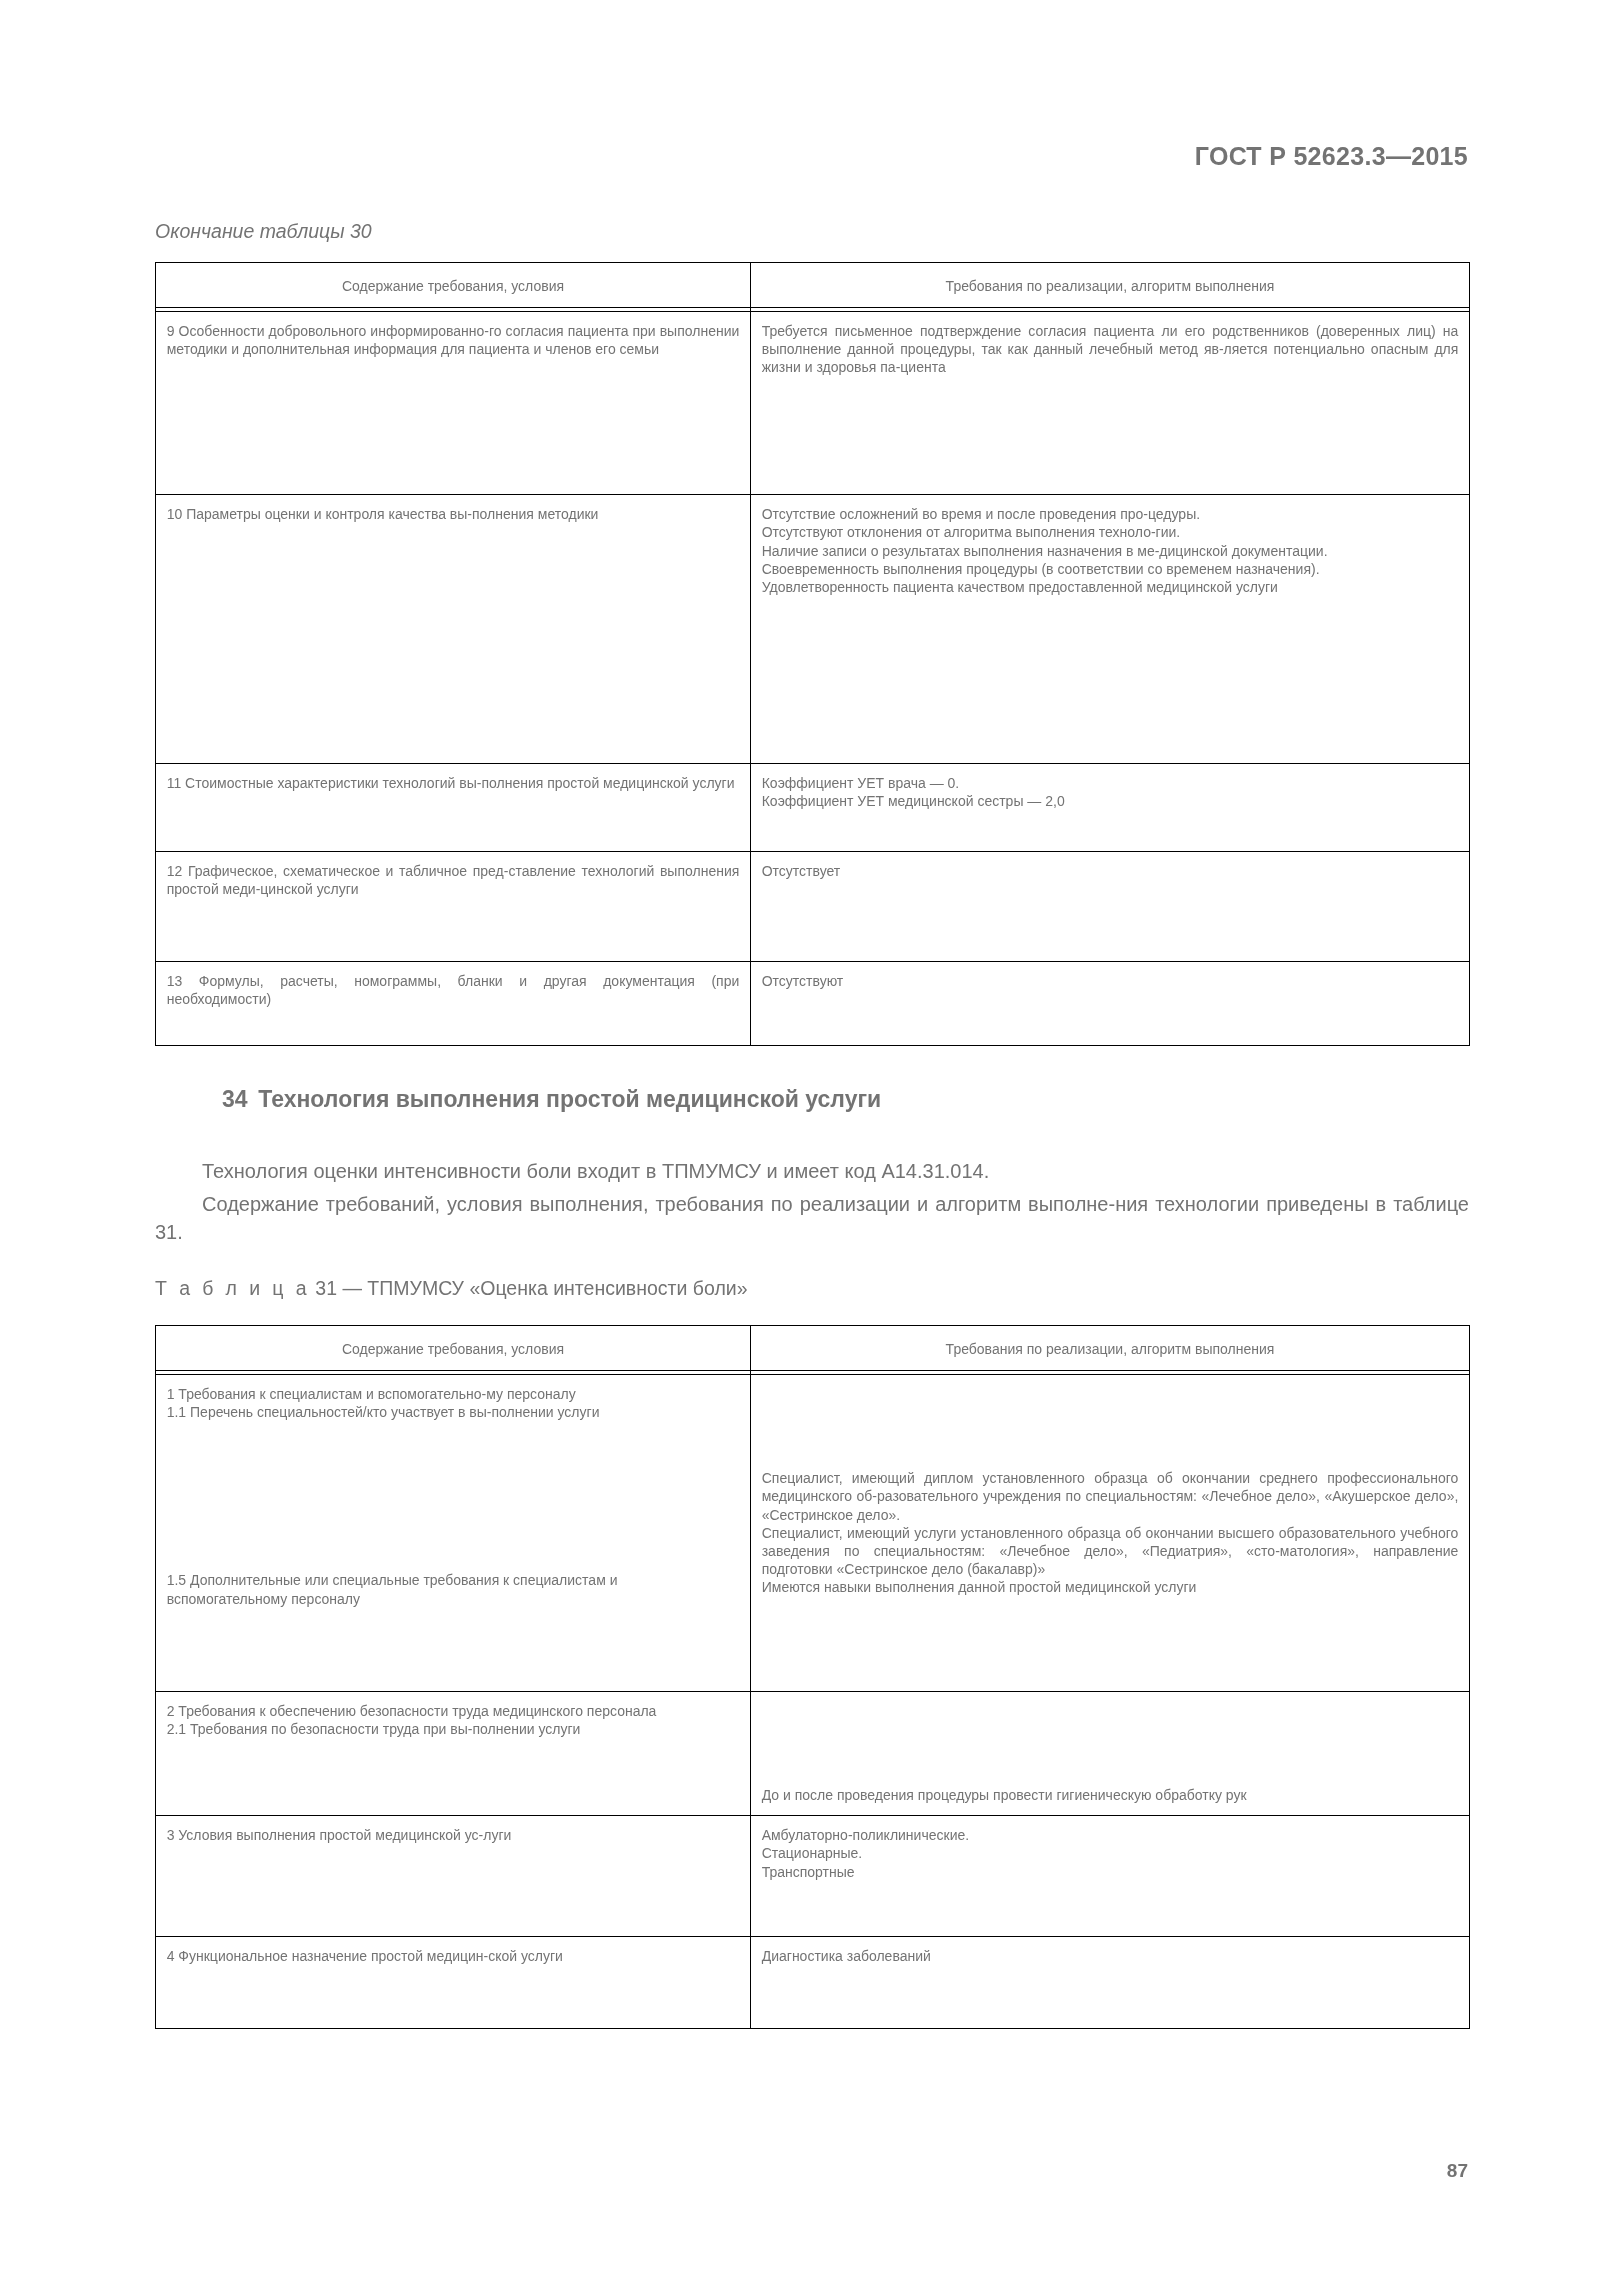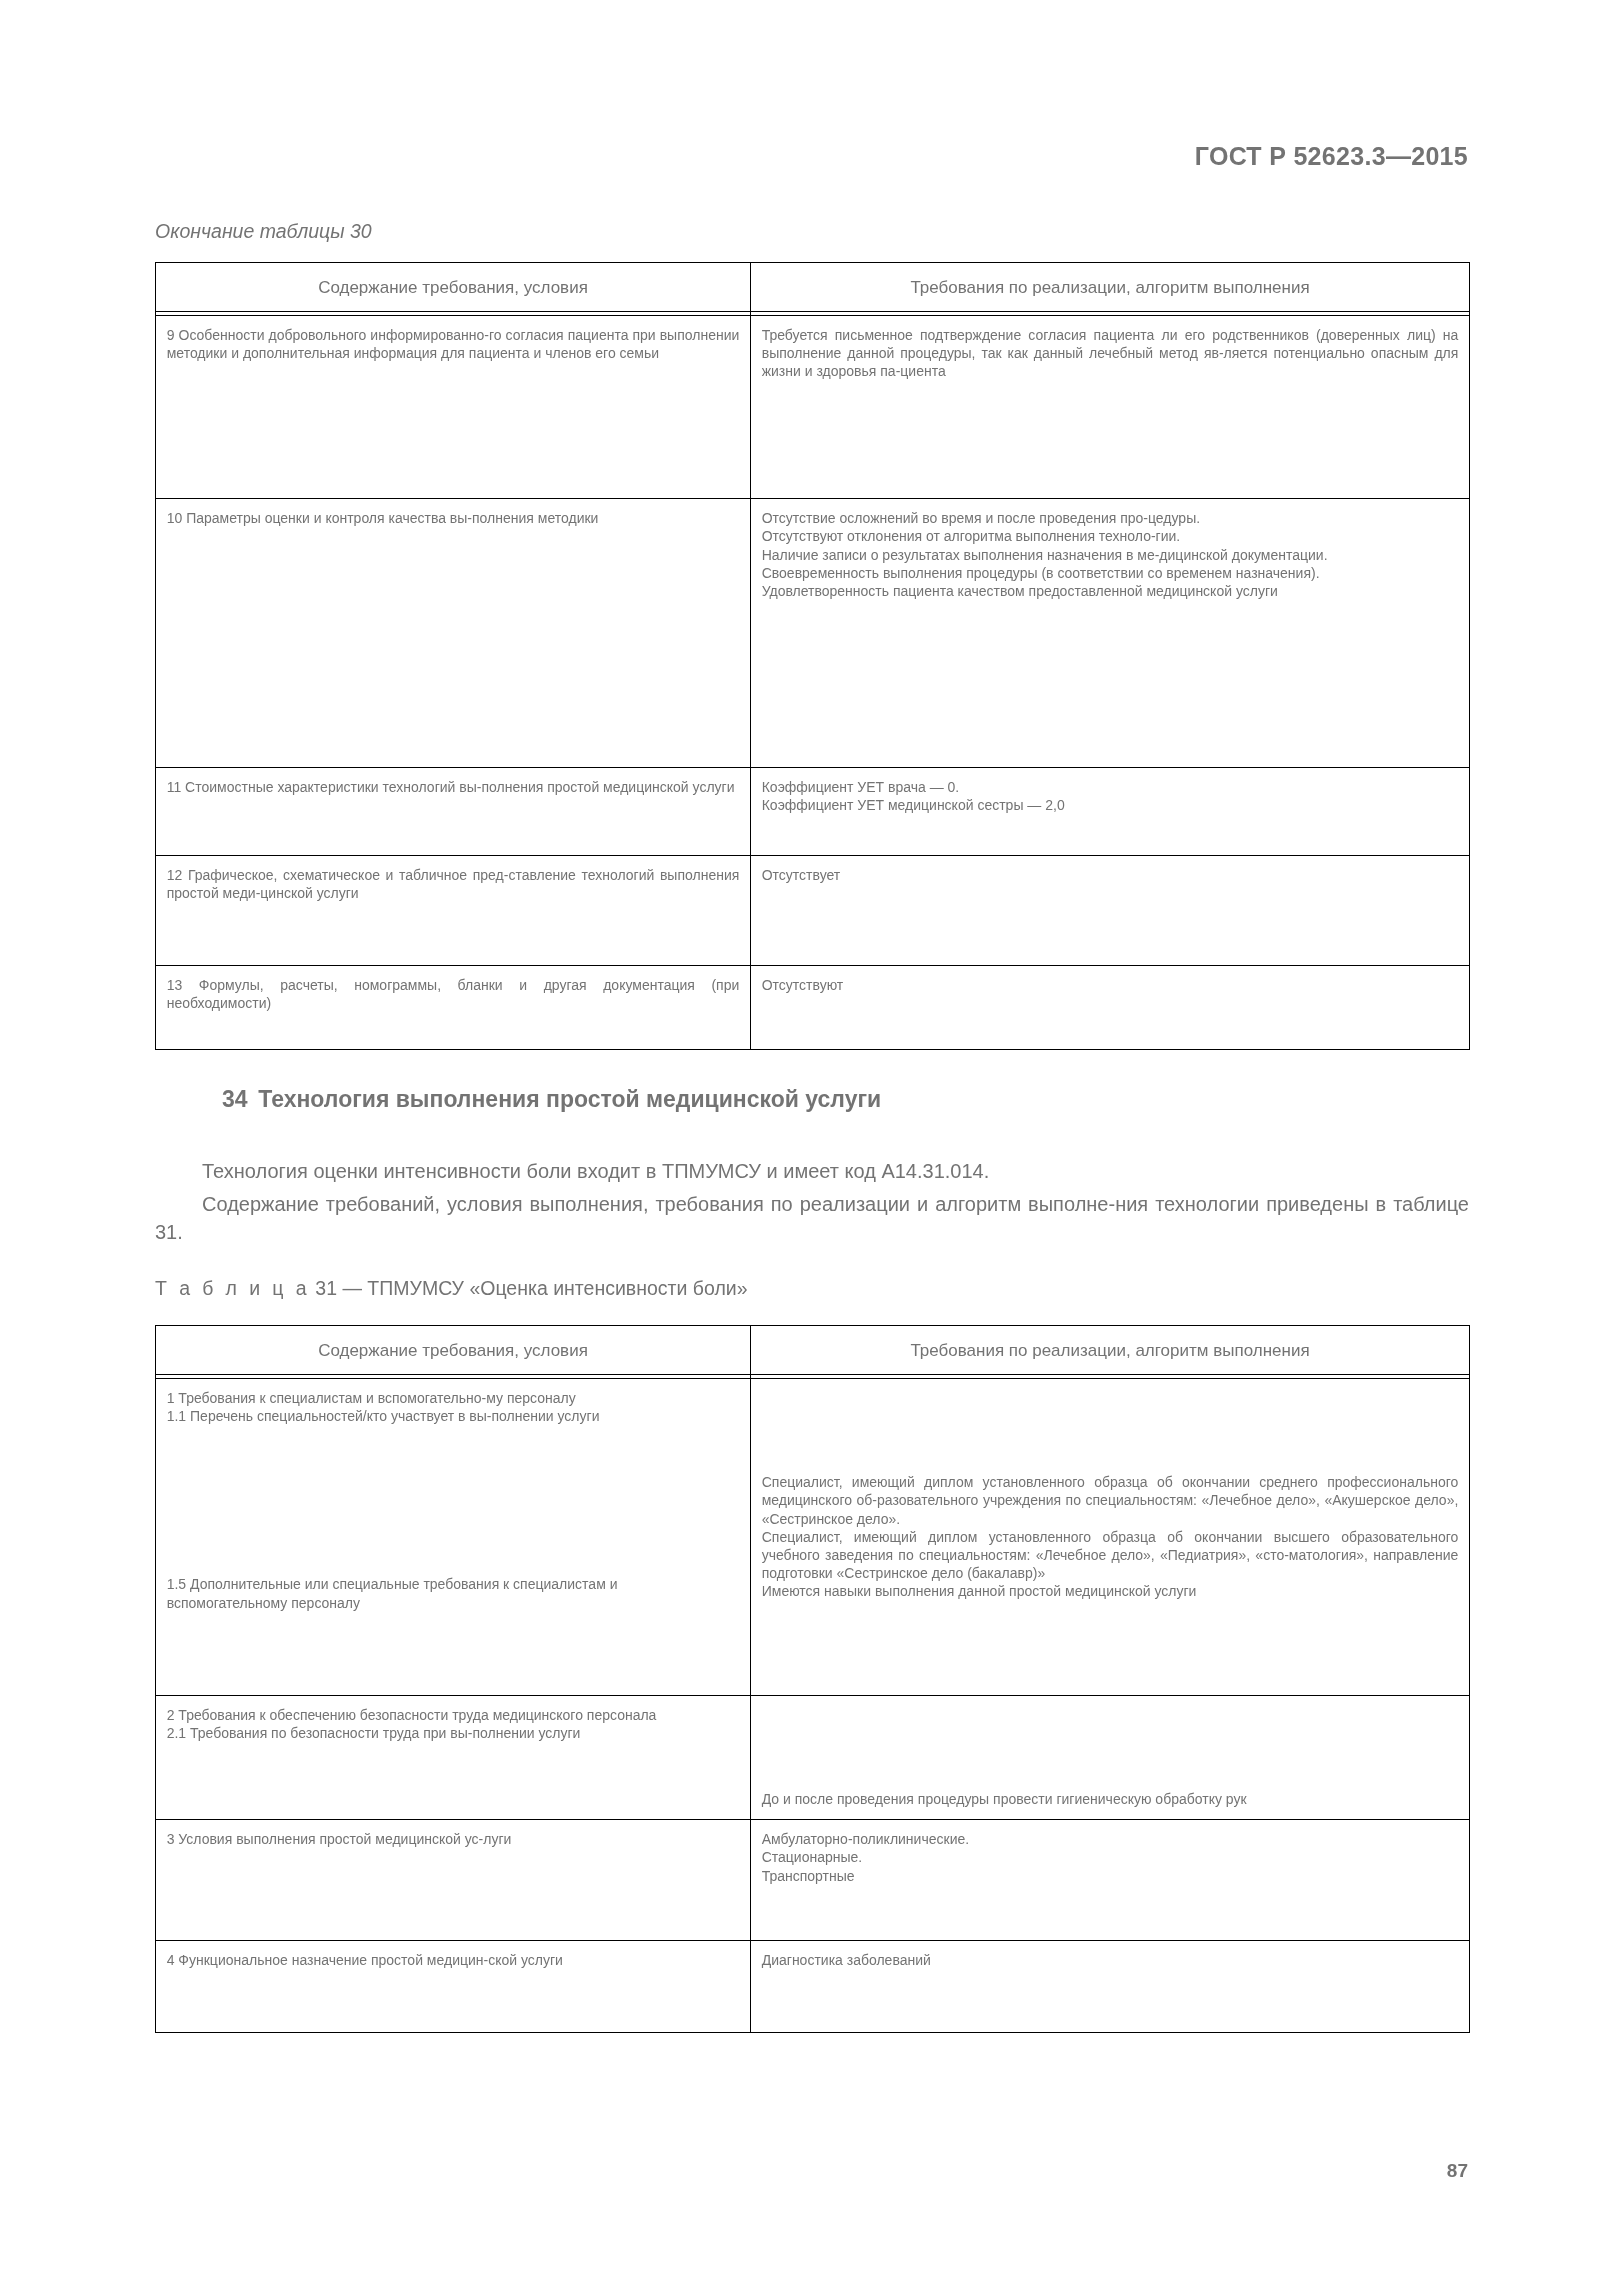--- a/index.html
+++ b/index.html
@@ -58,21 +58,21 @@
     border: 1.2px solid #000;
     padding: 0;
     vertical-align: top;
     box-sizing: border-box;
   }
 
   .gost-table thead th {
     border-bottom: 1.2px solid #000;
     text-align: center;
     font-weight: normal;
-    font-size: 17px;
+    font-size: 14px;
     padding: 14.5px 7.7px 13.8px;
     vertical-align: middle;
   }
   
   .gost-table thead tr th { position: relative; }
   .gost-table thead tr th::after {
     content: "";
     position: absolute;
     left: -1.2px;
     right: -1.2px;
@@ -234,21 +234,21 @@
     <tbody>
 
       <tr style="height:321px;">
         <td>
           <span class="block cell-plain">1 Требования к специалистам и вспомогательно-му персоналу</span>
           <span class="block cell-just">1.1 Перечень специальностей/кто участвует в вы-полнении услуги</span>
           <span class="block cell-plain" style="margin-top:150px;">1.5 Дополнительные или специальные требования к специалистам и вспомогательному персоналу</span>
         </td>
         <td class="v-middle">
           <span class="block cell-just">Специалист, имеющий диплом установленного образца об окончании среднего профессионального медицинского об-разовательного учреждения по специальностям: «Лечебное дело», «Акушерское дело», «Сестринское дело».</span>
-          <span class="block cell-just">Специалист, имеющий диплом установленного образца об окончании высшего образовательного учебного заведения по специальностям: «Лечебное дело», «Педиатрия», «сто-матология», направление подготовки «Сестринское дело (бакалавр)»</span>
+          <span class="block cell-just">Специалист, имеющий услуги установленного образца об окончании высшего образовательного учебного заведения по специальностям: «Лечебное дело», «Педиатрия», «сто-матология», направление подготовки «Сестринское дело (бакалавр)»</span>
           <span class="block cell-plain">Имеются навыки выполнения данной простой медицинской услуги</span>
         </td>
       </tr>
 
       <tr style="height:124px;">
         <td>
           <span class="block cell-plain">2 Требования к обеспечению безопасности труда медицинского персонала</span>
           <span class="block cell-just">2.1 Требования по безопасности труда при вы-полнении услуги</span>
         </td>
         <td class="v-bottom">До и после проведения процедуры провести гигиеническую обработку рук</td>

